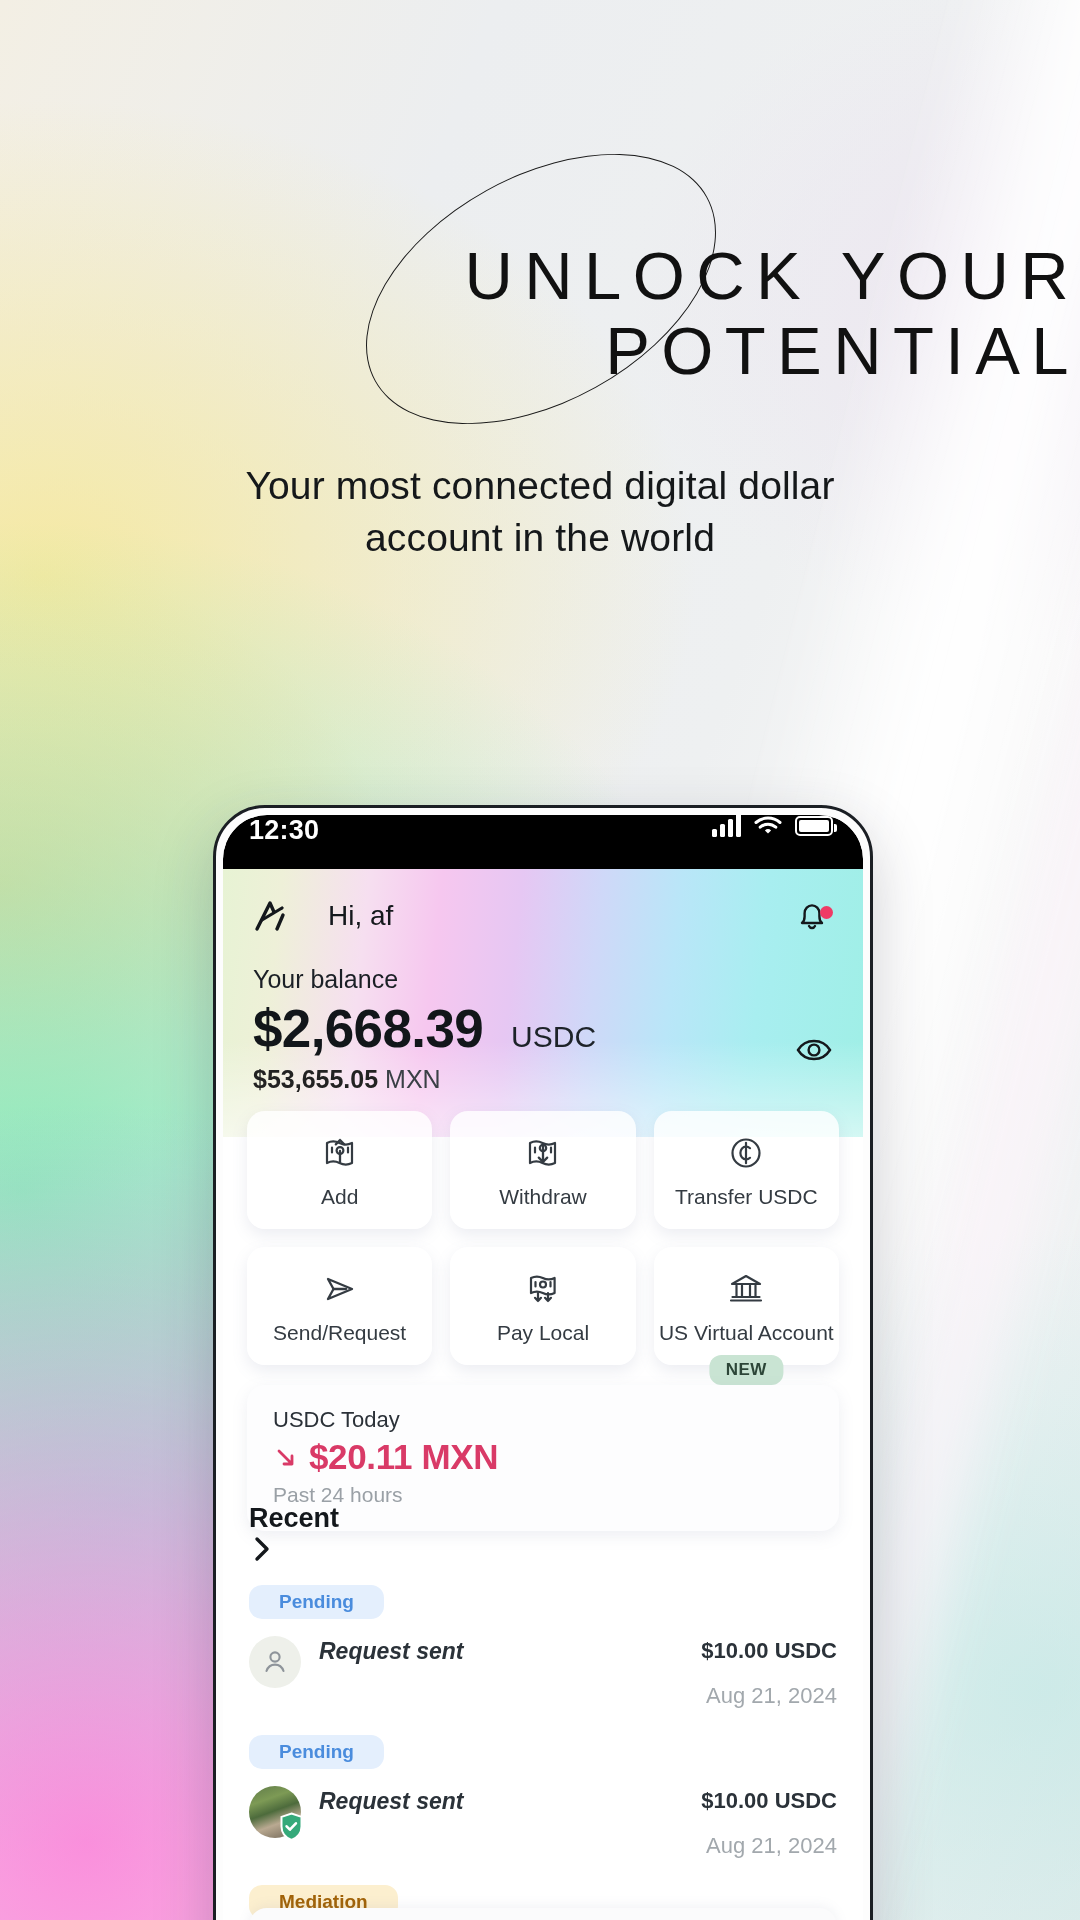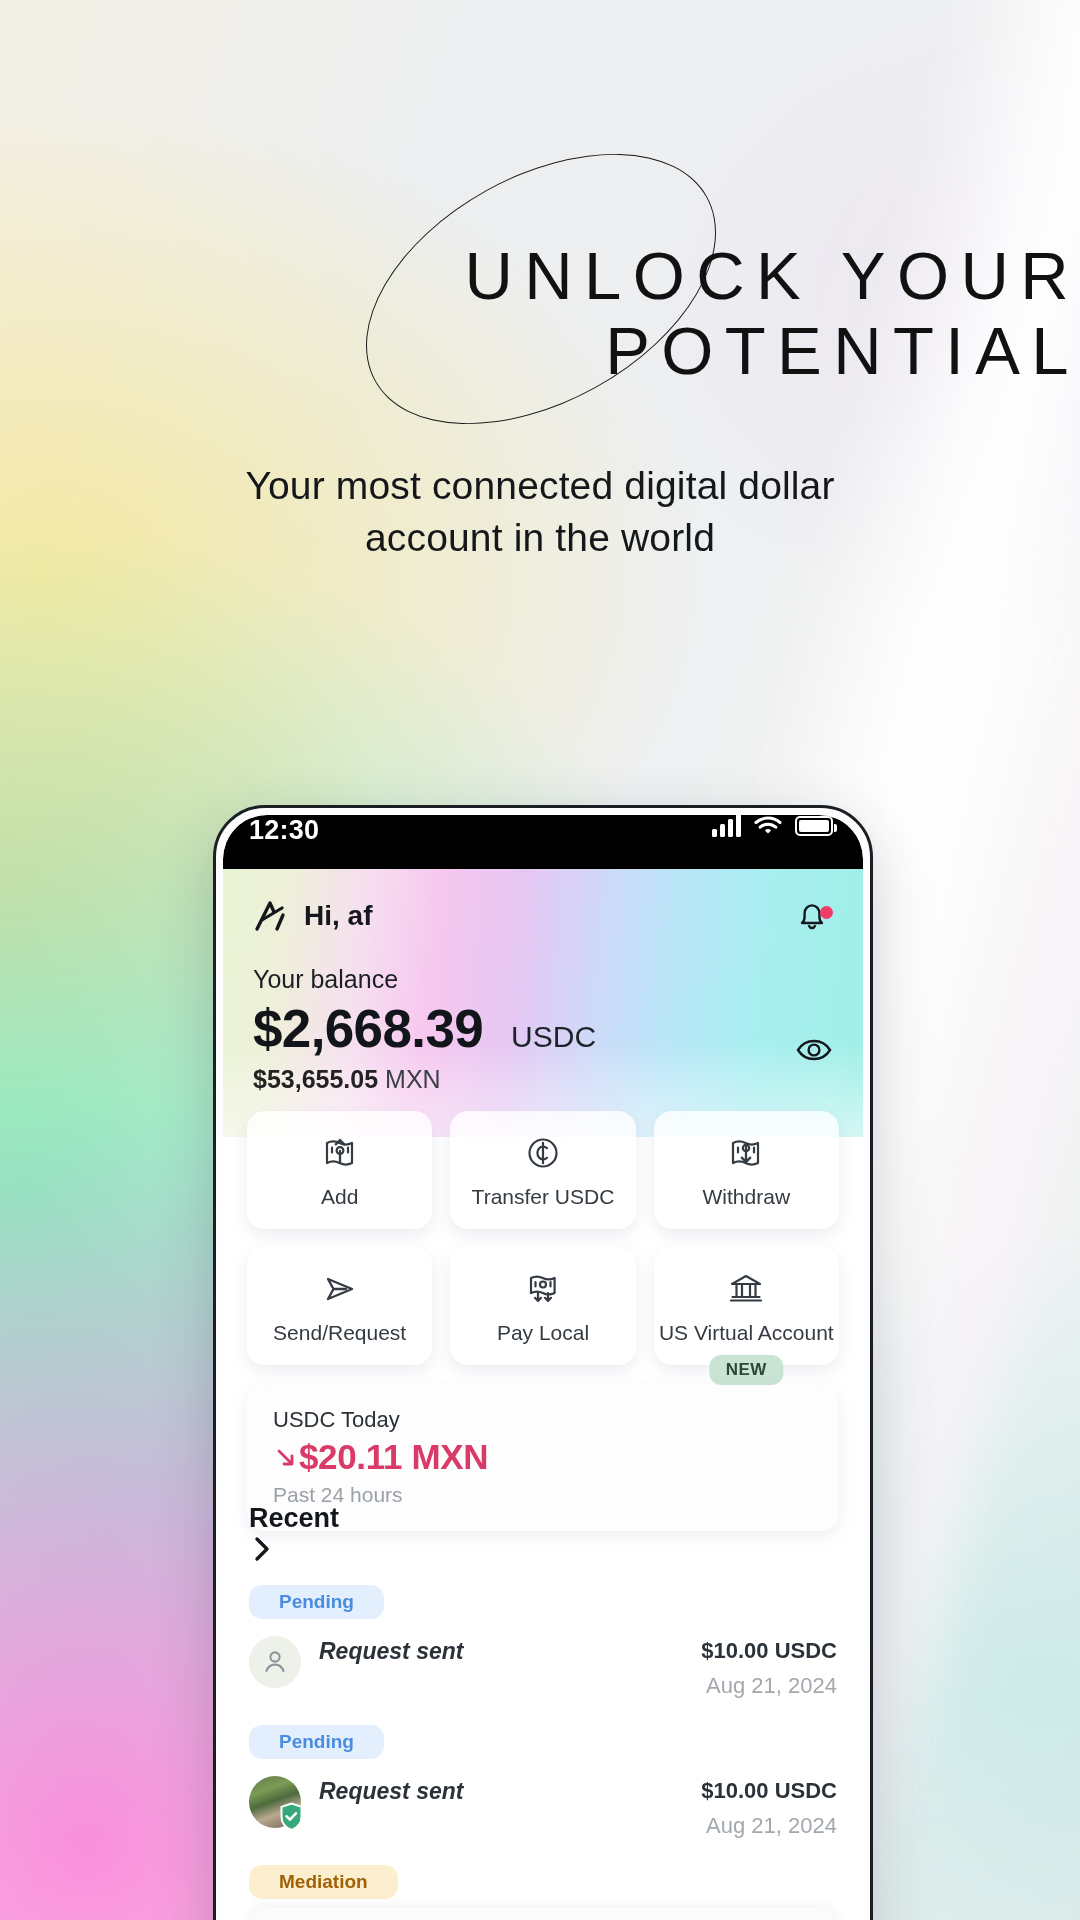--- a/index.html
+++ b/index.html
@@ -115,21 +115,21 @@
     height:268px;
   }
   .app-head::after{
     content:""; position:absolute; left:0; right:0; bottom:0; height:96px;
     background:linear-gradient(180deg,rgba(255,255,255,0),rgba(255,255,255,.55));
     pointer-events:none;
   }
   .greet-row{ display:flex; align-items:center; justify-content:space-between; }
   .greet-left{ display:flex; align-items:center; gap:17px; }
   .logo-a{ width:34px; height:34px; display:block; }
-  .greet-text{ font-size:28px; color:#14181c; font-weight:700; }
+  .greet-text{ font-size:28px; color:#14181c; font-weight:400;margin-left:24px; }
   .bell-wrap{ position:relative; width:42px; height:42px; }
   .bell-dot{
     position:absolute; right:0; top:11px; width:13px; height:13px;
     border-radius:50%; background:#ef3b66; border:2px solid transparent;
   }
   .bal-block{ margin-top:28px; position:relative; z-index:2;}
   .bal-label{ font-size:25px; color:#1b2026; }
   .bal-main{ display:flex; align-items:baseline; gap:28px; margin-top:4px; }
   .bal-amount{ font-size:53px; font-weight:700; color:#12161a; letter-spacing:-.012em; }
   .bal-cur{ font-size:30px; color:#1d2329; }
@@ -164,21 +164,21 @@
 
   
   .rate-card{
     position:absolute; left:24px; right:24px; top:570px;
     background:#fdfdfe;
     border-radius:18px;
     padding:22px 26px 24px 26px;
     box-shadow:0 5px 16px rgba(120,130,160,.13);
   }
   .rate-t{ font-size:22px; color:#2b3138; }
-  .rate-m{ display:flex; align-items:center; margin-top:4px; }
+  .rate-m{ display:flex; align-items:center; gap:10px; margin-top:4px; }
   .rate-val{ font-size:35px; font-weight:700; color:#d93a67; letter-spacing:-.01em; }
   .rate-s{ font-size:21px; color:#9aa0a6; margin-top:6px; }
 
   
   .recent-head{
     position:absolute; left:26px; right:26px; top:688px;
     display:flex; justify-content:space-between;flex-direction:column;
   }
   .recent-title{ font-size:27px; font-weight:700; color:#14181c; }
 
@@ -202,21 +202,21 @@
     background:linear-gradient(160deg,#5f7a48 0%,#7d9a55 28%,#4d6b3c 48%,#b9a991 68%,#6b6152 100%);
   }
   .avatar.outline{ border:2.4px solid #15181b; background:#fff; display:flex; align-items:center; justify-content:center; }
   .shield{
     position:absolute; right:-4px; bottom:-3px; width:27px; height:29px;
   }
   .tx-mid{ flex:1; min-width:0; padding-top:2px; }
   .tx-title{ font-size:23px; font-weight:700; color:#2b3239;font-style:italic; }
   .tx-right{ text-align:right; padding-top:2px; }
   .tx-amt{ font-size:22px; font-weight:700; color:#2b3239; white-space:nowrap; }
-  .tx-date{ font-size:22px; color:#a2a8ad; white-space:nowrap; margin-top:9px; }
+  .tx-date{ font-size:22px; color:#a2a8ad; white-space:nowrap; margin-top:19px; }
 
   .bottom-card{
     position:absolute; left:26px; right:26px; bottom:0; height:54px;
     background:#fbfbfc; border-radius:18px 18px 0 0;
     box-shadow:0 -2px 12px rgba(120,130,160,.10);
   }
 </style>
 </head>
 <body>
 
@@ -303,35 +303,35 @@
           <path d="M9 12c4-2 8.5-2 12.5 0s8.5 2 12.5 0v20c-4 2-8.5 2-12.5 0s-8.5-2-12.5 0z" stroke="#343b42" stroke-width="2.2" fill="none" stroke-linejoin="round"></path>
           <path d="M14 16.5v5M30 16.5v5" stroke="#343b42" stroke-width="2.2" stroke-linecap="round"></path>
           <circle cx="22" cy="19.5" r="3.4" stroke="#343b42" stroke-width="2.2" fill="none"></circle>
           <path d="M22 31V20m0-11l-4.2 4.4M22 9l4.2 4.4" stroke="#343b42" stroke-width="2.3" fill="none" stroke-linecap="round" stroke-linejoin="round"></path>
         </svg>
         <div class="tile-label">Add</div>
       </div>
 
       <div class="tile">
         <svg width="44" height="44" viewBox="0 0 44 44">
-          <circle cx="22" cy="22" r="13.5" stroke="#343b42" stroke-width="2.2" fill="none"></circle>
-          <path d="M26 17.2a5.6 5.6 0 0 0-4-1.6c-3.2 0-5.6 2.8-5.6 6.4s2.4 6.4 5.6 6.4a5.6 5.6 0 0 0 4-1.6" stroke="#343b42" stroke-width="2.2" fill="none" stroke-linecap="round"></path>
-          <path d="M22 11.8v20.4" stroke="#343b42" stroke-width="2.2" stroke-linecap="round"></path>
-        </svg>
-        <div class="tile-label">Transfer USDC</div>
-      </div>
-
-      <div class="tile">
-        <svg width="44" height="44" viewBox="0 0 44 44">
           <path d="M9 12c4-2 8.5-2 12.5 0s8.5 2 12.5 0v20c-4 2-8.5 2-12.5 0s-8.5-2-12.5 0z" stroke="#343b42" stroke-width="2.2" fill="none" stroke-linejoin="round"></path>
           <path d="M14 16.5v5M30 16.5v5" stroke="#343b42" stroke-width="2.2" stroke-linecap="round"></path>
           <circle cx="22" cy="17" r="3.2" stroke="#343b42" stroke-width="2.2" fill="none"></circle>
           <path d="M22 14v17m0 0l-4.2-4.4M22 31l4.2-4.4" stroke="#343b42" stroke-width="2.3" fill="none" stroke-linecap="round" stroke-linejoin="round"></path>
         </svg>
         <div class="tile-label">Withdraw</div>
+      </div>
+
+      <div class="tile">
+        <svg width="44" height="44" viewBox="0 0 44 44">
+          <circle cx="22" cy="22" r="13.5" stroke="#343b42" stroke-width="2.2" fill="none"></circle>
+          <path d="M26 17.2a5.6 5.6 0 0 0-4-1.6c-3.2 0-5.6 2.8-5.6 6.4s2.4 6.4 5.6 6.4a5.6 5.6 0 0 0 4-1.6" stroke="#343b42" stroke-width="2.2" fill="none" stroke-linecap="round"></path>
+          <path d="M22 11.8v20.4" stroke="#343b42" stroke-width="2.2" stroke-linecap="round"></path>
+        </svg>
+        <div class="tile-label">Transfer USDC</div>
       </div>
 
       <div class="tile">
         <svg width="44" height="44" viewBox="0 0 44 44">
           <path d="M10 12l24 10-24 10 5.5-10z" stroke="#343b42" stroke-width="2.3" fill="none" stroke-linejoin="round"></path>
           <path d="M15.5 22H28" stroke="#343b42" stroke-width="2.3" stroke-linecap="round"></path>
         </svg>
         <div class="tile-label">Send/Request</div>
       </div>
 

